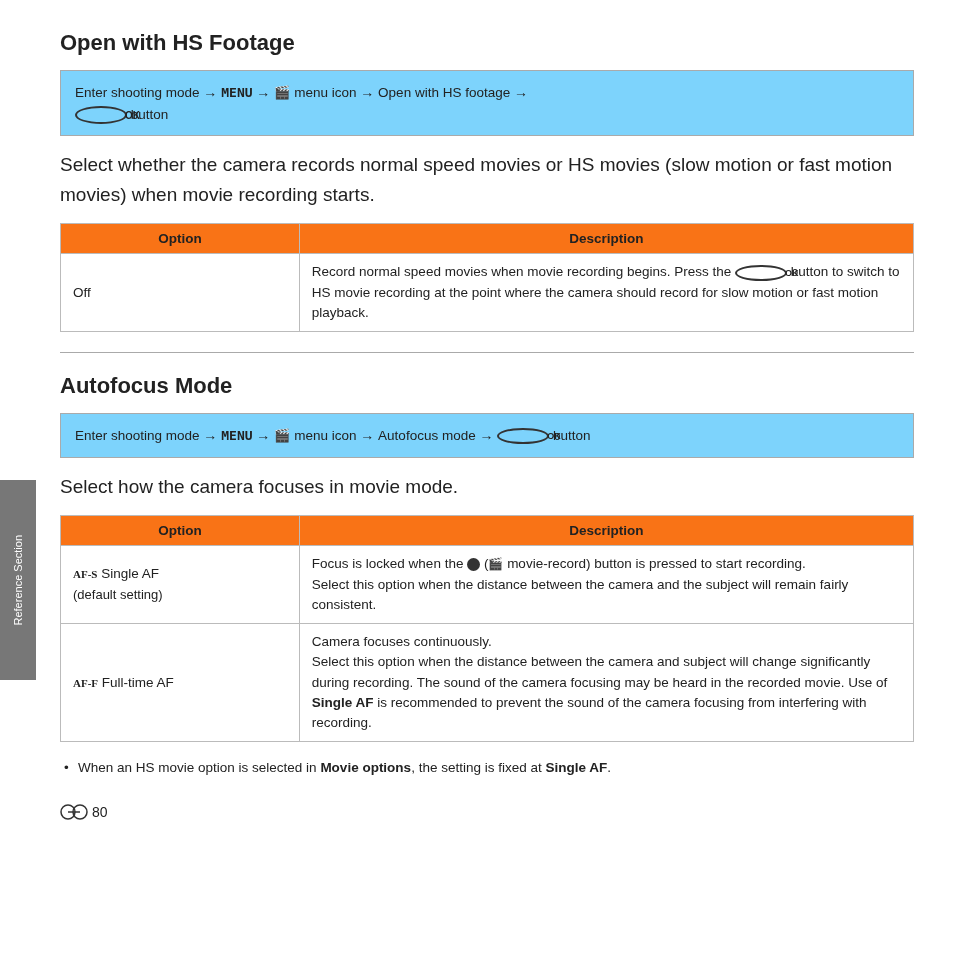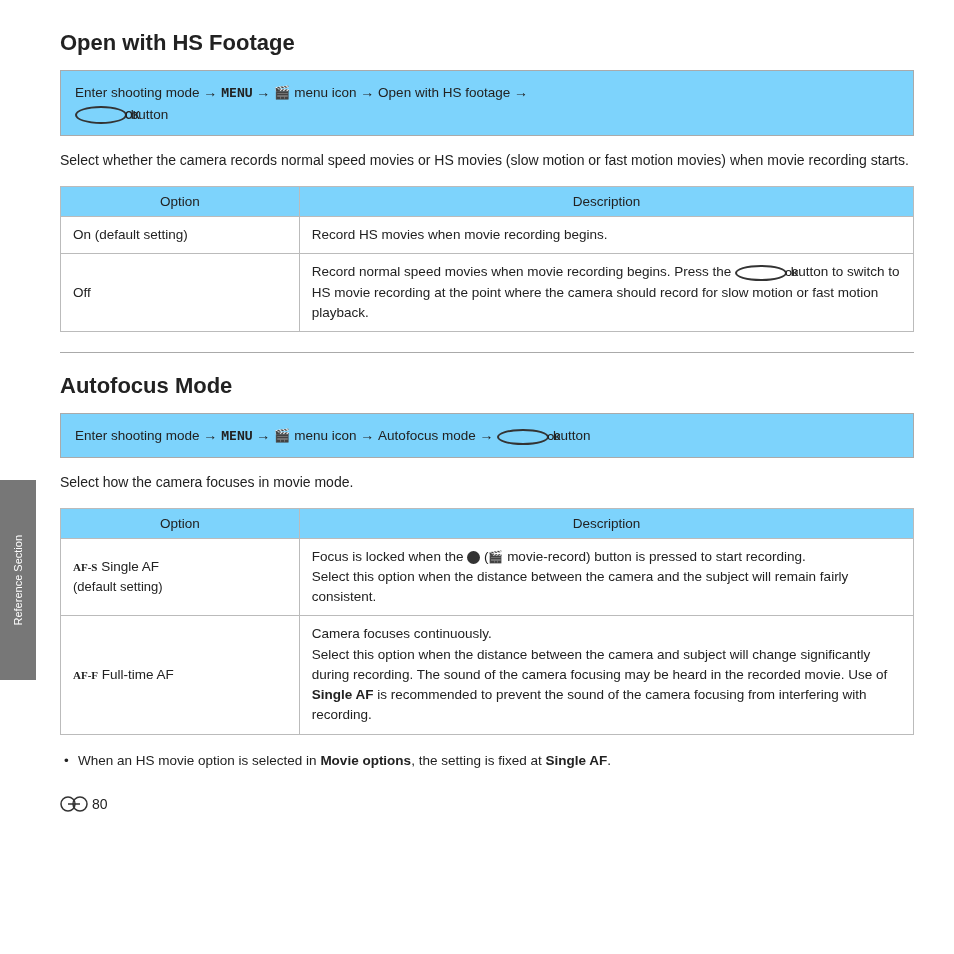--- a/index.html
+++ b/index.html
@@ -57,36 +57,36 @@
       display: inline-block;
       background: #333;
       border-radius: 50%;
       width: 13px;
       height: 13px;
       vertical-align: middle;
     }
 
     .desc-text {
       margin-bottom: 14px;
-      font-size: 14px;
+      font-size: 19px;
       line-height: 1.55;
     }
 
     table {
       width: 100%;
       border-collapse: collapse;
       margin-bottom: 16px;
       font-size: 13.5px;
     }
 
     table thead tr th {
-      background: #7dd3fc;
+      background: #f97316;
       padding: 7px 12px;
       text-align: center;
-      font-weight: normal;
+      font-weight: bold;
       border: 1px solid #bbb;
     }
 
     table tbody tr td {
       padding: 8px 12px;
       border: 1px solid #bbb;
       vertical-align: top;
       line-height: 1.5;
     }
 
@@ -173,24 +173,20 @@
 
 <table>
   <thead>
     <tr>
       <th>Option</th>
       <th>Description</th>
     </tr>
   </thead>
   <tbody>
     <tr>
-      <td>On (default setting)</td>
-      <td>Record HS movies when movie recording begins.</td>
-    </tr>
-    <tr>
       <td>Off</td>
       <td>
         Record normal speed movies when movie recording begins. Press
         the <span class="ok-btn" style="font-size:9px;width:16px;height:16px;line-height:13px;">OK</span>
         button to switch to HS movie recording at the point where
         the camera should record for slow motion or fast motion playback.
       </td>
     </tr>
   </tbody>
 </table>

